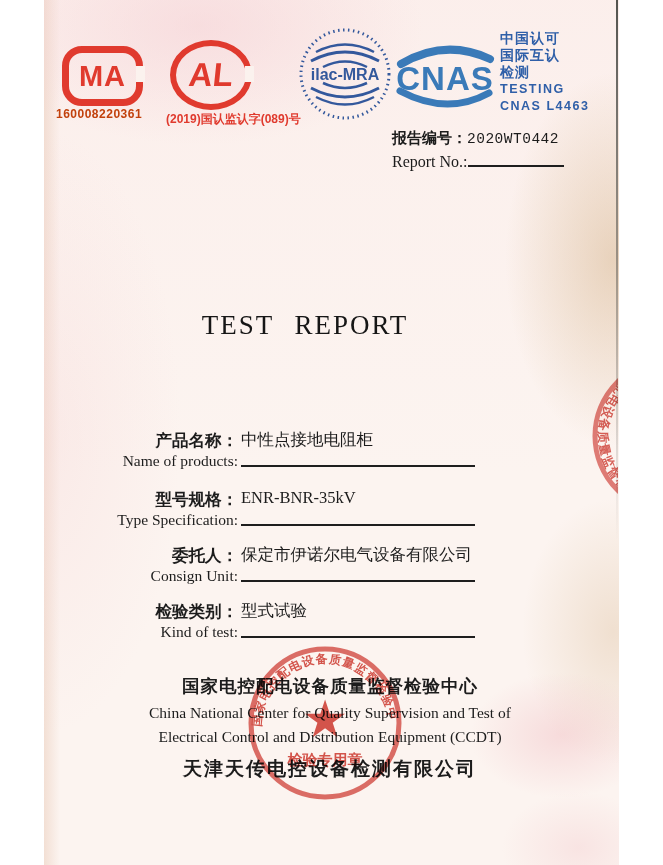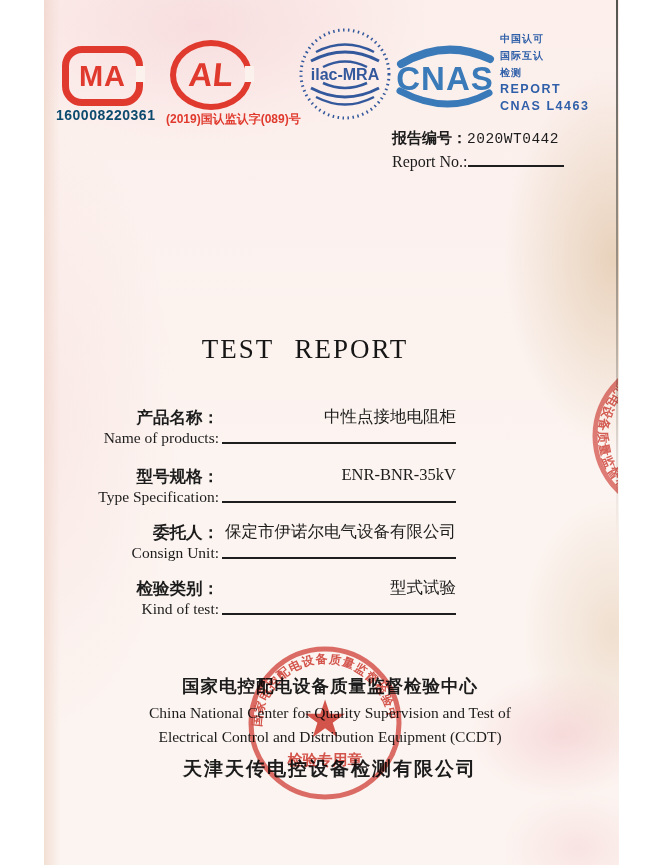--- a/index.html
+++ b/index.html
@@ -28,53 +28,53 @@
   }
   
   .cma-box{
     left:62px;top:46px;width:81px;height:60px;box-sizing:border-box;
     border:7px solid #e03a2e;border-radius:20px;
     display:flex;align-items:center;justify-content:center;
   }
   .cma-box .ltr{font-family:"Liberation Sans",sans-serif;font-weight:bold;font-size:29px;color:#e03a2e;letter-spacing:1px;}
   .cma-gap{left:136px;top:66px;width:9px;height:16px;background:#fbf2ee;}
   .cert-num{left:56px;top:107px;width:120px;font-family:"Liberation Sans",sans-serif;
-    font-weight:bold;font-size:14px;color:#0c4a6e;letter-spacing:0.5px;white-space:nowrap;}
+    font-weight:bold;font-size:12px;color:#c2410c;letter-spacing:0.5px;white-space:nowrap;}
   .cal-box{
     left:170px;top:40px;width:82px;height:70px;box-sizing:border-box;
     border:6px solid #e03a2e;border-radius:50%;
     display:flex;align-items:center;justify-content:center;
   }
   .cal-box .ltr{font-family:"Liberation Sans",sans-serif;font-weight:bold;font-size:33px;color:#e03a2e;transform:skewX(-6deg);}
   .cal-gap{left:245px;top:66px;width:9px;height:16px;background:#fbf2ee;}
   .cal-cap{left:166px;top:111px;width:150px;font-family:"Liberation Sans",sans-serif;
     font-weight:bold;font-size:12px;color:#e03a2e;white-space:nowrap;}
   .cnas-side{left:500px;top:30px;width:110px;font-family:"Liberation Sans",sans-serif;
     font-weight:bold;color:#2f5fa8;line-height:17px;}
-  .cnas-side .cn{font-size:10px;letter-spacing:1px;}
+  .cnas-side .cn{font-size:14px;letter-spacing:1px;}
   .cnas-side .en{font-size:12.5px;letter-spacing:1.5px;}
   
   .repno{left:392px;top:129px;width:230px;}
   .repno .l1{font-size:15px;}
   .repno .cnlbl{font-family:Liberation Mono, monospace;font-weight:bold;font-size:15px;}
   .repno .val{font-family:Liberation Mono, monospace;font-size:14.5px;letter-spacing:0.5px;}
   .repno .l2{margin-top:4px;font-size:16px;}
   .repno .uline{display:inline-block;width:96px;border-bottom:2px solid #1e1e1e;height:13px;}
   
   .title-cn{left:20px;top:222px;width:580px;text-align:center;
     font-family:"Liberation Sans",sans-serif;font-weight:bold;font-size:52px;
     letter-spacing:34px;padding-left:34px;box-sizing:border-box;color:#161616;}
   .title-en{left:15px;top:310px;width:580px;text-align:center;
-    font-size:27px;letter-spacing:2px;word-spacing:12px;color:#161616;margin-top:24px;}
+    font-size:27px;letter-spacing:2px;word-spacing:12px;color:#161616;}
   
-  .field{left:84px;width:372px;height:58px;}
+  .field{left:103px;width:372px;height:58px;margin-top:23px;}
   .f-cn{position:absolute;left:0;top:6px;width:135px;text-align:right;
     font-family:"Liberation Sans",sans-serif;font-weight:bold;font-size:16.5px;}
   .f-en{position:absolute;left:-20px;top:28px;width:155px;text-align:right;font-size:15.5px;}
-  .f-val{position:absolute;left:138px;top:5px;width:234px;text-align:right;font-size:16.5px;}
+  .f-val{position:absolute;left:138px;top:5px;width:234px;text-align:left;font-size:16.5px;}
   .f-line{position:absolute;left:138px;top:41px;width:234px;border-top:2px solid #1e1e1e;}
   
   .footer{left:35px;top:674px;width:590px;text-align:center;}
   .footer .cn1{font-family:"Liberation Sans",sans-serif;font-weight:bold;font-size:17.5px;letter-spacing:1px;}
   .footer .en{font-size:15.5px;margin-top:6px;}
   .footer .cn2{font-family:"Liberation Sans",sans-serif;font-weight:bold;font-size:19px;letter-spacing:2px;margin-top:10px;}
   
   .seal-main{left:247px;top:645px;width:156px;height:156px;mix-blend-mode:multiply;opacity:0.85;}
   .seal-side-clip{left:586px;top:352px;width:32px;height:168px;overflow:hidden;mix-blend-mode:multiply;opacity:0.8;}
   .seal-side-clip svg{position:absolute;left:0;top:0;}
@@ -115,21 +115,21 @@
   <svg class="abs" style="left:394px;top:42px;" width="102" height="70" viewBox="0 0 102 70">
     <path d="M 7 22 Q 51 -4 96 17" fill="none" stroke="#3a7ab8" stroke-width="8" stroke-linecap="round"></path>
     <path d="M 6 49 Q 53 74 95 51" fill="none" stroke="#3a7ab8" stroke-width="7" stroke-linecap="round"></path>
     <text x="51" y="48" text-anchor="middle" font-size="33" font-weight="bold" letter-spacing="1" fill="#3a7ab8">CNAS</text>
   </svg>
 
   <div class="abs cnas-side">
     <div class="cn">中国认可</div>
     <div class="cn">国际互认</div>
     <div class="cn">检测</div>
-    <div class="en">REPORT</div>
+    <div class="en">TESTING</div>
     <div class="en">CNAS L4463</div>
   </div>
 
   <div class="abs repno">
     <div class="l1">
       <span class="cnlbl">报告编号：</span><span class="val">2020WT0442</span>
     </div>
     <div class="l2">
       <span>Report No.:</span><span class="uline"></span>
     </div>

